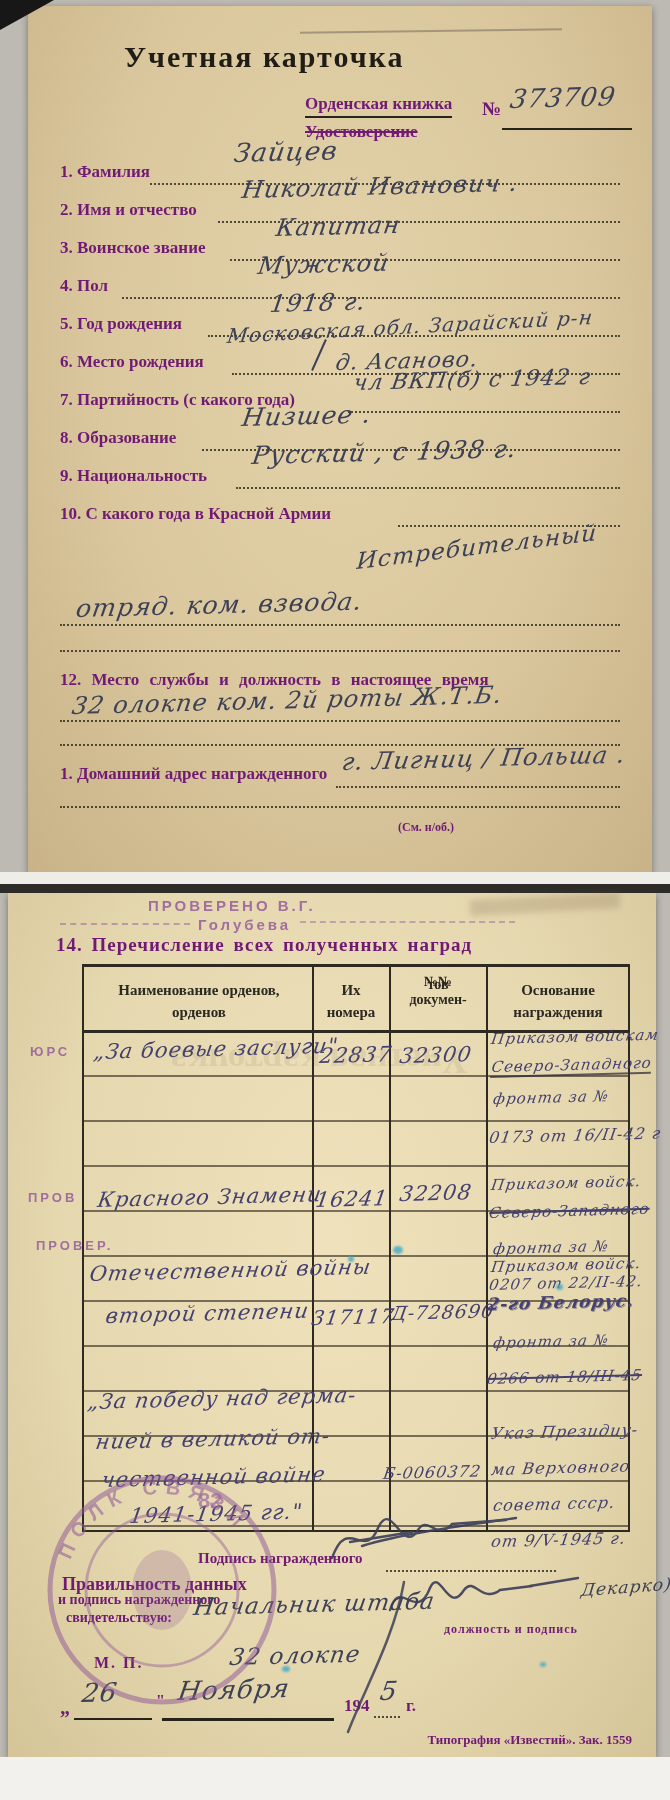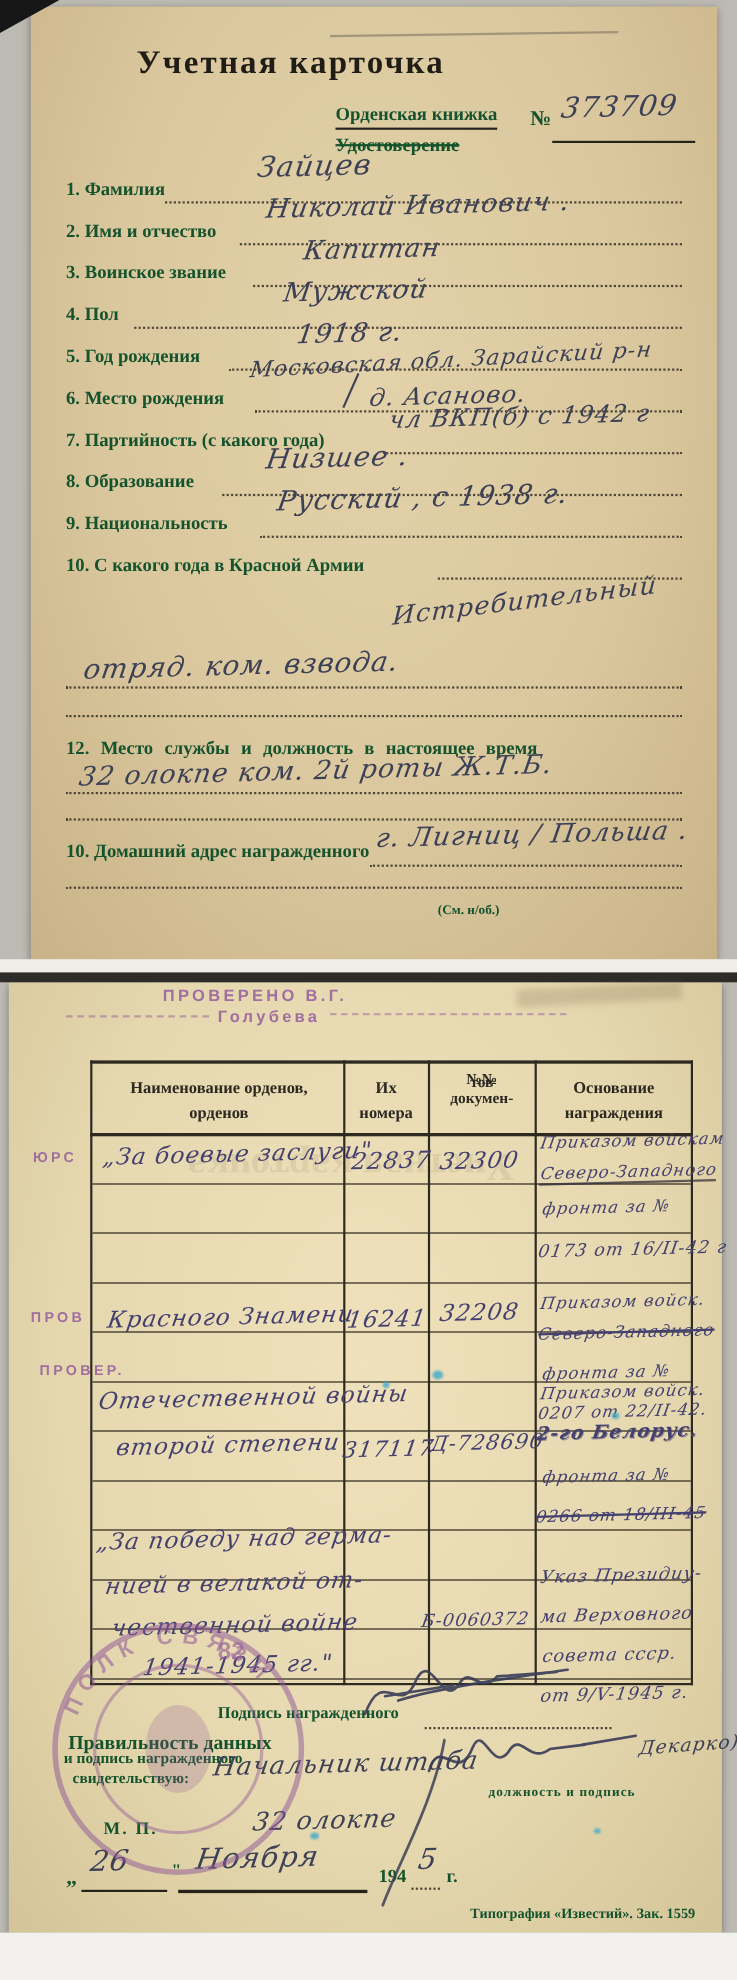--- a/index.html
+++ b/index.html
@@ -4,21 +4,21 @@
 <style>
   html,body{margin:0;padding:0;background:#9a9792;}
   #canvas{position:relative;width:670px;height:1800px;margin:0 auto;overflow:hidden;
           background:#bdbab4;font-family:"Liberation Serif",serif;}
   .p{position:absolute;}
   .page{position:absolute;box-shadow:0 2px 7px rgba(0,0,0,.38);}
   #page1{left:28px;top:6px;width:624px;height:868px;
          background:radial-gradient(ellipse at 50% 38%,#e3d2aa 0%,#dac79d 55%,#c9b287 100%);}
   #page2{left:8px;top:893px;width:648px;height:864px;
          background:radial-gradient(ellipse at 50% 40%,#efe1bb 0%,#e5d7ae 60%,#d4c498 100%);}
-  .lbl{font-family:"Liberation Serif",serif;font-weight:bold;color:#14532d;font-size:17px;white-space:nowrap;z-index:3;}
+  .lbl{font-family:"Liberation Serif",serif;font-weight:bold;color:#701a75;font-size:17px;white-space:nowrap;z-index:3;}
   .th{font-family:"Liberation Serif",serif;font-weight:bold;color:#2c2921;font-size:15px;text-align:center;white-space:nowrap;z-index:3;}
   .hw{font-family:"DejaVu Serif",serif;font-style:italic;color:#3d4156;white-space:nowrap;
       transform:skewX(-10deg) rotate(-1.5deg);transform-origin:left bottom;letter-spacing:1px;z-index:4;}
   .hw2{color:#444070;}
   .dot{height:0;border-bottom:2px dotted rgba(55,48,36,.85);z-index:2;}
   .sline{height:2px;background:#262319;z-index:2;}
   .strike{text-decoration:line-through;text-decoration-thickness:2px;}
   .under{border-bottom:2px solid rgba(50,45,60,.75);}
   .stamp{font-family:"Liberation Sans",sans-serif;font-weight:bold;color:rgba(148,92,158,.85);
          letter-spacing:3px;white-space:nowrap;z-index:5;}
@@ -88,41 +88,42 @@
   <div class="p hw" style="left:356px;top:548px;font-size:23px;transform:skewX(-10deg) rotate(-7deg);">Истребительный</div>
   <div class="p hw" style="left:74px;top:594px;font-size:25px;">отряд. ком. взвода.</div>
   <div class="p dot" style="left:60px;top:624px;width:560px;"></div>
   <div class="p dot" style="left:60px;top:650px;width:560px;"></div>
 
   <div class="p lbl" style="left:60px;top:670px;word-spacing:6px;">12. Место службы и должность в настоящее время</div>
   <div class="p hw" style="left:70px;top:692px;font-size:24px;">32 олокпе ком. 2й роты Ж.Т.Б.</div>
   <div class="p dot" style="left:60px;top:720px;width:560px;"></div>
   <div class="p dot" style="left:60px;top:744px;width:560px;"></div>
 
-  <div class="p lbl" style="left:60px;top:764px;">10. Домашний адрес награжденного</div>
+  <div class="p lbl" style="left:60px;top:764px;">1. Домашний адрес награжденного</div>
   <div class="p hw" style="left:340px;top:748px;font-size:24px;">г. Лигниц / Польша .</div>
   <div class="p dot" style="left:336px;top:786px;width:284px;"></div>
   <div class="p dot" style="left:60px;top:806px;width:560px;"></div>
 
   <div class="p lbl" style="left:398px;top:820px;font-size:12px;">(См. н/об.)</div>
 
   <div class="p" style="left:0;top:872px;width:670px;height:14px;background:#efede8;z-index:1;"></div>
   <div class="p" style="left:0;top:884px;width:670px;height:9px;background:#2e2c29;z-index:1;"></div>
 
   <div id="page2" class="page"></div>
   <div class="p" style="left:0;top:1757px;width:670px;height:43px;background:#f2f1ed;"></div>
 
   <div class="p ghost" style="left:170px;top:1040px;font-size:36px;">Учетная карточка</div>
 
   <div class="p stamp" style="left:148px;top:897px;font-size:15px;">ПРОВЕРЕНО В.Г.</div>
   <div class="p stamp" style="left:198px;top:916px;font-size:15px;">Голубева</div>
   <div class="p" style="left:60px;top:923px;width:130px;border-top:2px dashed rgba(148,92,158,.5);z-index:5;"></div>
   <div class="p" style="left:300px;top:921px;width:215px;border-top:2px dashed rgba(148,92,158,.45);z-index:5;"></div>
   <div class="p" style="left:470px;top:896px;width:150px;height:16px;background:rgba(110,78,58,.2);filter:blur(3px);transform:rotate(-3deg);z-index:4;"></div>
 
+  <div class="p lbl" style="left:56px;top:934px;font-size:19px;letter-spacing:1px;word-spacing:3px;">14. Перечисление всех полученных наград</div>
 
   <div class="p tline" style="left:82px;top:964px;width:548px;height:3px;"></div>
   <div class="p tline" style="left:82px;top:1030px;width:548px;height:3px;"></div>
   <div class="p tline" style="left:82px;top:1530px;width:548px;height:2px;"></div>
   <div class="p tline" style="left:82px;top:964px;width:2px;height:568px;"></div>
   <div class="p tline" style="left:312px;top:964px;width:2px;height:568px;"></div>
   <div class="p tline" style="left:389px;top:964px;width:2px;height:568px;"></div>
   <div class="p tline" style="left:486px;top:964px;width:2px;height:568px;"></div>
   <div class="p tline" style="left:628px;top:964px;width:2px;height:568px;"></div>
   <div class="p" style="left:84px;top:1032px;width:544px;height:498px;z-index:2;

